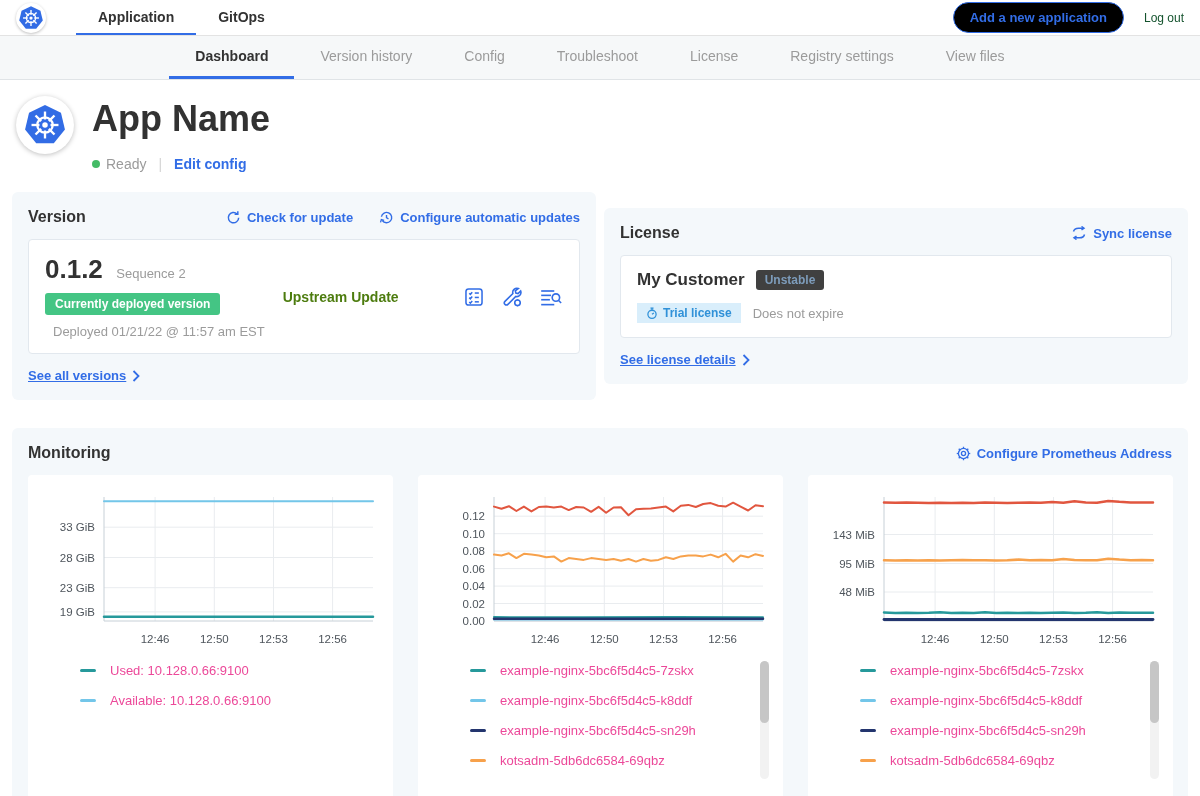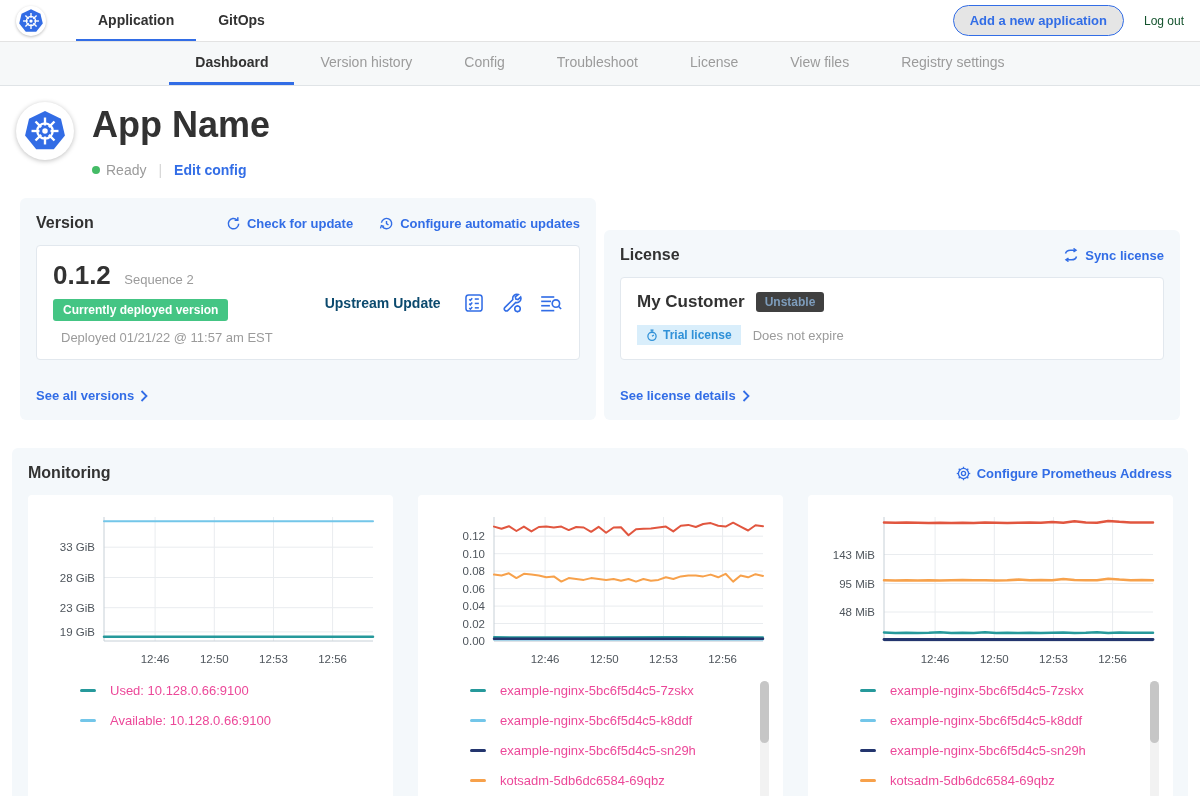--- a/index.html
+++ b/index.html
@@ -1,60 +1,60 @@
 <!DOCTYPE html>
 <html><head>
 <meta charset="utf-8">
 <style>
   * { box-sizing: border-box; margin: 0; padding: 0; }
   html,body { width: 1200px; height: 796px; background:#fff; font-family:"Liberation Sans", sans-serif; color:#323232; }
 
   
-  .topnav { height:42px; display:flex; align-items:stretch; border-bottom:1px solid #e3e3e3; padding:0 16px; }
+  .topnav { height:36px; display:flex; align-items:stretch; border-bottom:1px solid #e3e3e3; padding:0 16px; }
   .logo-badge { width:30px; height:30px; border-radius:50%; background:#fff; box-shadow:0 1px 3px rgba(0,0,0,.25); display:flex; align-items:center; justify-content:center; align-self:center; margin-right:30px; }
   .topnav-tab { display:flex; align-items:center; padding:0 22px; font-size:14px; font-weight:700; color:#323232; border-bottom:2px solid transparent; cursor:pointer; }
   .topnav-tab.active { border-bottom-color:#326de6; }
   .topnav-spacer { flex:1; }
-  .add-app-btn { align-self:center; background:#e5e5e5; border:1px solid #326de6; color:#326de6; font-weight:700; font-size:13px; padding:7px 16px; border-radius:17px; margin-right:20px; cursor:pointer; font-family:inherit; }
+  .add-app-btn { align-self:center; background:#000000; border:1px solid #326de6; color:#326de6; font-weight:700; font-size:13px; padding:7px 16px; border-radius:17px; margin-right:20px; cursor:pointer; font-family:inherit; }
   .logout { align-self:center; font-size:12px; color:#14532d; cursor:pointer; }
 
   
   .subnav { height:44px; background:#f6f8f9; border-bottom:1px solid #e0e4e7; display:flex; justify-content:center; }
   .subnav-tab { display:flex; align-items:center; padding:0 26px; font-size:14px; color:#9b9b9b; border-bottom:3px solid transparent; cursor:pointer; }
   .subnav-tab.active { color:#323232; font-weight:600; border-bottom-color:#326de6; }
 
   
   .app-header { display:flex; padding:16px 16px 20px; }
   .app-logo { width:58px; height:58px; border-radius:50%; background:#fff; box-shadow:0 1px 5px rgba(0,0,0,.25); display:flex; align-items:center; justify-content:center; margin-right:18px; }
   .app-title { font-size:36px; font-weight:700; margin:2px 0 16px; }
   .app-status-row { display:flex; align-items:center; font-size:14px; }
   .status-dot { width:8px; height:8px; border-radius:50%; background:#44bb66; margin-right:6px; }
   .status-text { color:#9b9b9b; }
   .status-divider { color:#d4d4d4; margin:0 12px; }
   .link { color:#326de6; font-weight:700; font-size:13px; cursor:pointer; display:inline-flex; align-items:center; gap:6px; }
   .edit-config { font-size:14px; }
 
   
-  .cards-row { display:flex; gap:8px; padding:0 20px; align-items:flex-end; }
+  .cards-row { display:flex; gap:8px; padding:0 12px; align-items:center; }
   .panel { background:#f4f8fb; border-radius:6px; padding:16px; flex:1; }
   .panel-header { display:flex; justify-content:space-between; align-items:center; margin-bottom:13px; }
   .panel-title { font-size:16px; font-weight:700; }
   .panel-links { display:flex; gap:26px; }
   .inner-card { background:#fff; border:1px solid #e2e8ee; border-radius:4px; padding:14px 16px; }
 
   
   .version-inner { display:flex; align-items:stretch; }
   .version-number { font-size:26px; font-weight:700; display:inline; }
   .sequence { font-size:13px; color:#9b9b9b; margin-left:9px; }
   .deployed-badge { display:inline-block; background:#44c584; color:#fff; font-size:12px; font-weight:700; padding:4px 10px; border-radius:3px; margin:8px 0 9px; }
   .deployed-at { font-size:13px; color:#9b9b9b;margin-left:8px; }
-  .upstream { font-size:14px; font-weight:700; color:#0c4a6e; align-self:center; margin-left:52px; }
+  .upstream { font-size:14px; font-weight:700; color:#4d7c0f; align-self:center; margin-left:18px; }
   .version-icons { margin-left:auto; align-self:center; display:flex; gap:16px; color:#326de6; }
   .version-icons span { cursor:pointer; display:flex; }
-  .see-link { margin-top:28px; }
+  .see-link { margin-top:14px;text-decoration:underline; }
 
   
   .customer-row { display:flex; align-items:center; margin-bottom:13px; }
   .customer-name { font-size:17px; font-weight:700; }
   .channel-badge { background:#404040; color:#7d9cbb; font-size:12px; font-weight:600; padding:3px 9px; border-radius:3px; margin-left:11px; }
   .trial-row { display:flex; align-items:center; }
   .trial-badge { background:#d9eefb; color:#3091d8; font-size:12px; font-weight:700; padding:3px 9px; border-radius:0; display:inline-flex; align-items:center; gap:5px; }
   .expiry { font-size:13px; color:#9b9b9b; margin-left:12px; }
 
   
@@ -106,22 +106,22 @@
   <button class="add-app-btn">Add a new application</button>
   <div class="logout">Log out</div>
 </div>
 
 <div class="subnav">
   <div class="subnav-tab active">Dashboard</div>
   <div class="subnav-tab">Version history</div>
   <div class="subnav-tab">Config</div>
   <div class="subnav-tab">Troubleshoot</div>
   <div class="subnav-tab">License</div>
+  <div class="subnav-tab">Registry settings</div>
   <div class="subnav-tab">View files</div>
-  <div class="subnav-tab">Registry settings</div>
 </div>
 
 <div class="app-header">
   <div class="app-logo">
     <span class="icon">
       <svg width="44" height="44" viewBox="0 0 32 32">
           <polygon points="16,1.5 27.6,7 30.5,19.2 22.4,29.2 9.6,29.2 1.5,19.2 4.4,7" fill="#326ce5"></polygon>
           <g stroke="#fff" stroke-width="1.7" fill="none">
             <circle cx="16" cy="16" r="5.6"></circle>
             <line x1="16" y1="6.2" x2="16" y2="12"></line>

